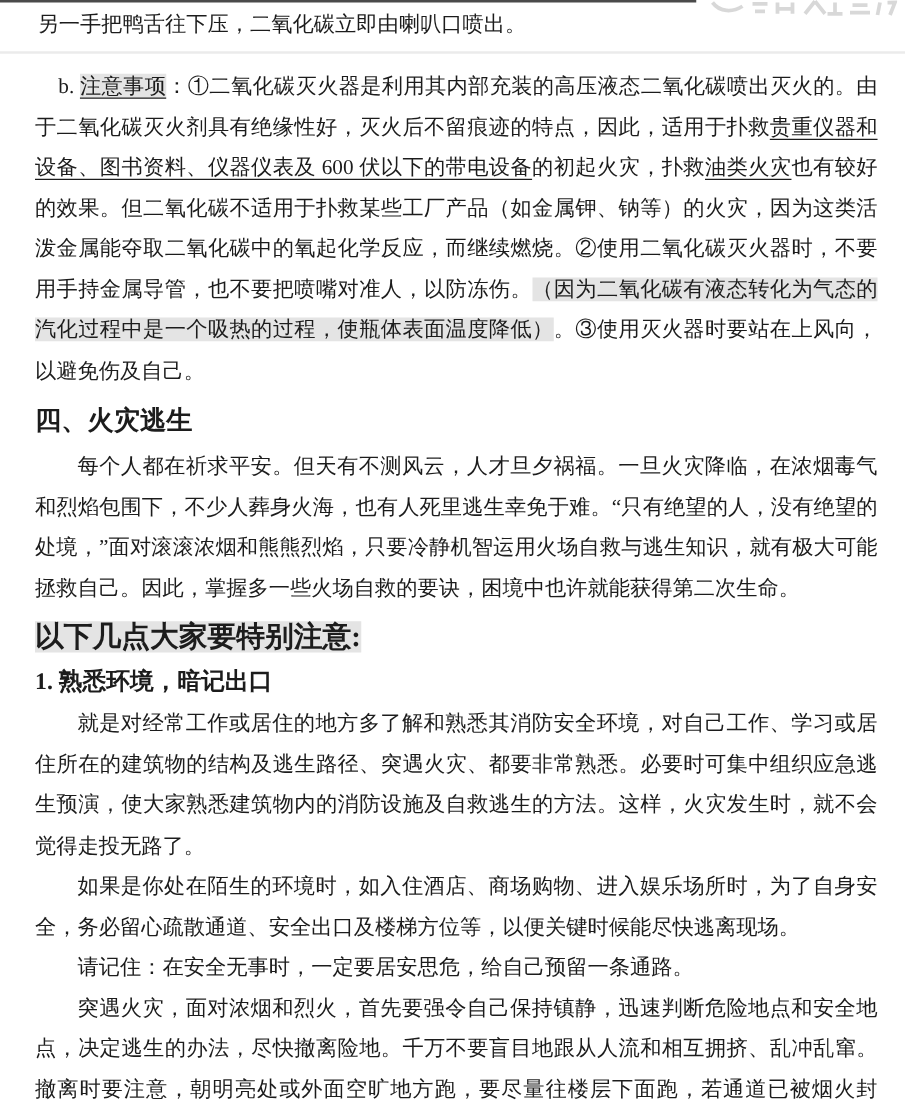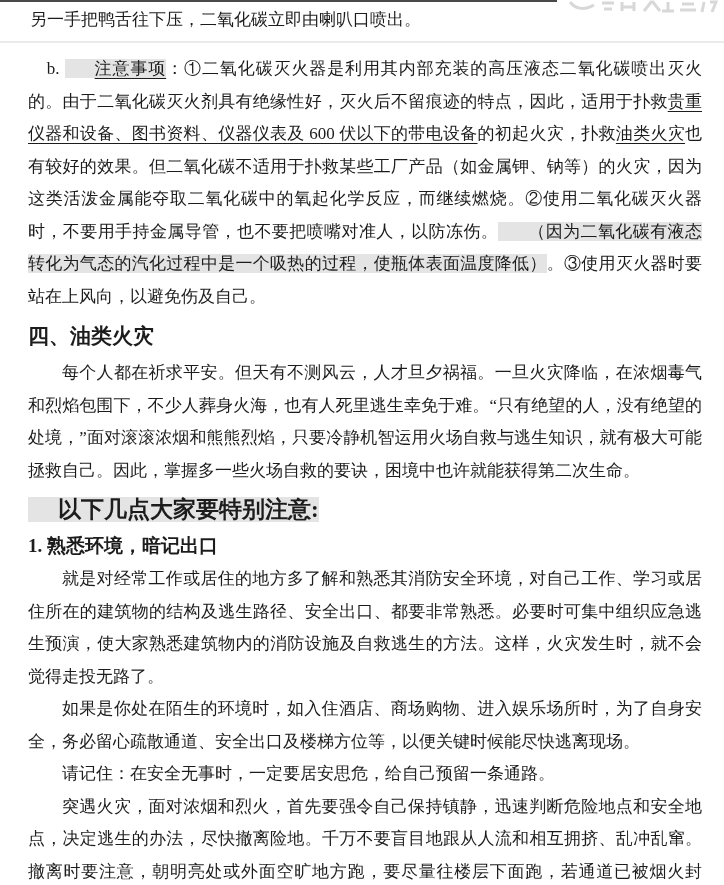--- a/index.html
+++ b/index.html
@@ -32,21 +32,21 @@
     margin-top:8px;
   }
   .doc { padding:10px 22px 0 28px; }
   .para {
     margin:0; font-size:17px; line-height:32.5px;
     text-align:justify; text-justify:inter-ideograph;
   }
   .indent { text-indent:2em; }
   .indent-sm { text-indent:1.1em; }
   .u { text-decoration:underline; text-decoration-thickness:1px; text-underline-offset:4px; }
-  .hl { background:#e4e4e4;padding-left:30px; }
+  .hl { background:#e4e4e4; }
   .b { font-weight:bold; }
   .h-major {
     margin:8px 0 6px 0;
     font-size:21px; font-weight:bold; line-height:30px;
   }
   .h-sub {
     margin:6px 0 2px 0;
     font-size:19px; font-weight:bold; line-height:30px;
   }
   .note-line { margin:8px 0 4px 0; font-size:23px; line-height:30px; }
@@ -73,29 +73,29 @@
   </div>
 
   <p class="tail-line">另一手把鸭舌往下压，二氧化碳立即由喇叭口喷出。</p>
 
   <div class="page-separator"></div>
 
   <div class="doc">
 
     <p class="para indent-sm"><span>b. </span><span class="u hl">注意事项</span><span>：①二氧化碳灭火器是利用其内部充装的高压液态二氧化碳喷出灭火的。由于二氧化碳灭火剂具有绝缘性好，灭火后不留痕迹的特点，因此，适用于扑救</span><span class="u">贵重仪器和设备、图书资料、仪器仪表及 600 伏以下的带电设备</span><span>的初起火灾，扑救</span><span class="u">油类火灾</span><span>也有较好的效果。但二氧化碳不适用于扑救某些工厂产品（如金属钾、钠等）的火灾，因为这类活泼金属能夺取二氧化碳中的氧起化学反应，而继续燃烧。②使用二氧化碳灭火器时，不要用手持金属导管，也不要把喷嘴对准人，以防冻伤。</span><span class="hl">（因为二氧化碳有液态转化为气态的汽化过程中是一个吸热的过程，使瓶体表面温度降低）</span><span>。③使用灭火器时要站在上风向，以避免伤及自己。</span></p>
 
-    <h2 class="h-major">四、油类火灾</h2>
+    <h2 class="h-major">四、火灾逃生</h2>
 
     <p class="para indent">每个人都在祈求平安。但天有不测风云，人才旦夕祸福。一旦火灾降临，在浓烟毒气和烈焰包围下，不少人葬身火海，也有人死里逃生幸免于难。“只有绝望的人，没有绝望的处境，”面对滚滚浓烟和熊熊烈焰，只要冷静机智运用火场自救与逃生知识，就有极大可能拯救自己。因此，掌握多一些火场自救的要诀，困境中也许就能获得第二次生命。</p>
 
     <p class="note-line"><span class="hl b">以下几点大家要特别注意:</span></p>
 
     <h3 class="h-sub">1. 熟悉环境，暗记出口</h3>
 
-    <p class="para indent">就是对经常工作或居住的地方多了解和熟悉其消防安全环境，对自己工作、学习或居住所在的建筑物的结构及逃生路径、安全出口、都要非常熟悉。必要时可集中组织应急逃生预演，使大家熟悉建筑物内的消防设施及自救逃生的方法。这样，火灾发生时，就不会觉得走投无路了。</p>
+    <p class="para indent">就是对经常工作或居住的地方多了解和熟悉其消防安全环境，对自己工作、学习或居住所在的建筑物的结构及逃生路径、突遇火灾、都要非常熟悉。必要时可集中组织应急逃生预演，使大家熟悉建筑物内的消防设施及自救逃生的方法。这样，火灾发生时，就不会觉得走投无路了。</p>
 
     <p class="para indent">如果是你处在陌生的环境时，如入住酒店、商场购物、进入娱乐场所时，为了自身安全，务必留心疏散通道、安全出口及楼梯方位等，以便关键时候能尽快逃离现场。</p>
 
     <p class="para indent">请记住：在安全无事时，一定要居安思危，给自己预留一条通路。</p>
 
 
     <p class="para indent">突遇火灾，面对浓烟和烈火，首先要强令自己保持镇静，迅速判断危险地点和安全地点，决定逃生的办法，尽快撤离险地。千万不要盲目地跟从人流和相互拥挤、乱冲乱窜。撤离时要注意，朝明亮处或外面空旷地方跑，要尽量往楼层下面跑，若通道已被烟火封阻，则应背向烟火方向离开，通过阳台、气窗、天台等往室外逃生。</p>
 
   </div>
 </div>

